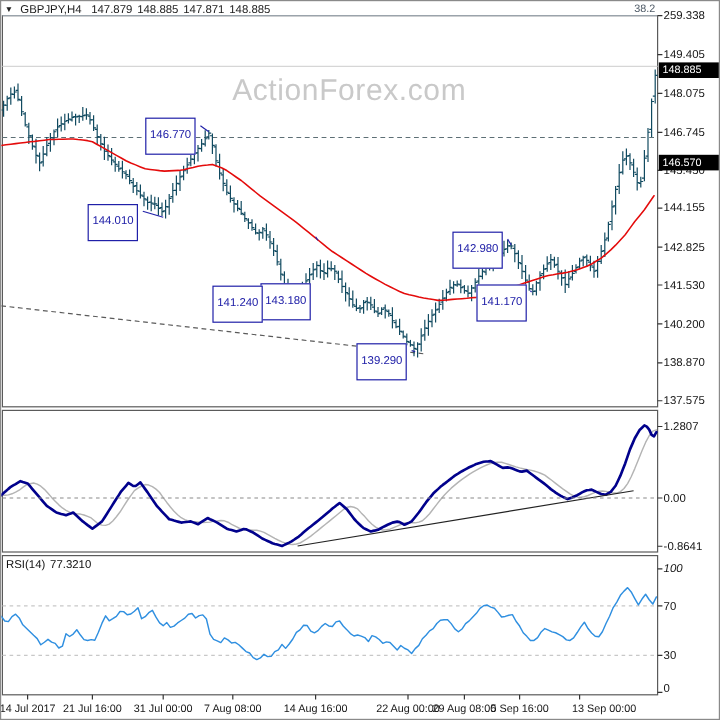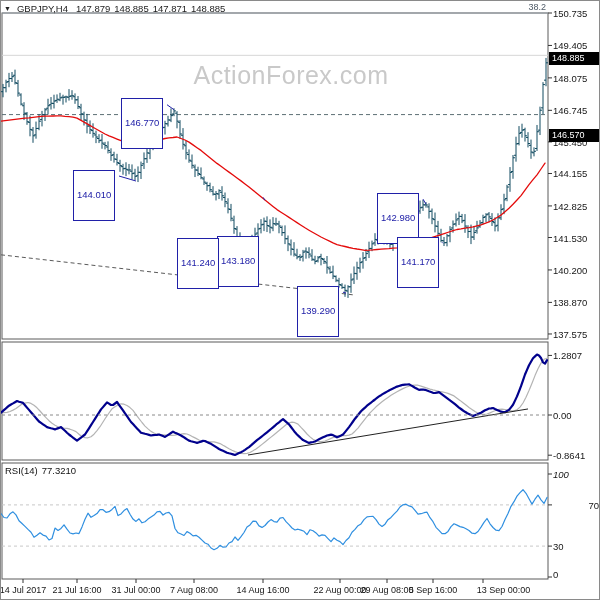--- a/index.html
+++ b/index.html
@@ -10,21 +10,21 @@
   .titlebar .num{margin-left:4px;}
   .watermark{position:absolute;left:150px;top:60px;width:280px;text-align:center;font-size:25px;color:#c9c9c9;letter-spacing:.5px;z-index:1;}
   .fib-label{position:absolute;left:505px;top:1px;width:40px;text-align:right;font-size:9px;color:#4e5a66;z-index:4;}
   .ind-label{position:absolute;left:4px;font-size:9.5px;color:#111;z-index:5;white-space:nowrap;}
   .ind-label span{margin-right:4px;}
   #macd-label{top:344px;} #rsi-label{top:464px;}
   .ax-label{position:absolute;left:552px;width:46px;font-size:9.5px;color:#161616;z-index:3;}
   .badge{position:absolute;left:548px;width:51px;height:13px;font-size:9px;color:#fff;text-align:left;padding-left:3px;line-height:13px;z-index:6;box-sizing:border-box;}
   .badge.black{background:#000;}
   .badge.gray{background:#000000;margin-top:21px;}
-  .anno{position:absolute;height:13px;line-height:12px;padding:18px 3px;background:#fff;border:1px solid #2020a8;color:#2020a8;font-size:9.5px;z-index:6;white-space:nowrap;}
+  .anno{position:absolute;height:13px;line-height:12px;padding:8px 3px;background:#fff;border:1px solid #2020a8;color:#2020a8;font-size:9.5px;z-index:6;white-space:nowrap;}
   .t-label{position:absolute;top:584px;font-size:9px;color:#161616;white-space:nowrap;z-index:3;}
 </style>
 </head>
 <body>
 
 <div class="window">
   <svg id="chart-svg" width="600" height="600">
       <rect x="1" y="12" width="546" height="326" fill="none" stroke="#5a5a5a" stroke-width="1"></rect>
       <rect x="1" y="341" width="546" height="118" fill="none" stroke="#5a5a5a" stroke-width="1"></rect>
       <rect x="1" y="462" width="546" height="116" fill="none" stroke="#5a5a5a" stroke-width="1"></rect>
@@ -634,36 +634,36 @@
   </div>
 
   <div class="fib-label">38.2</div>
   <div class="watermark">ActionForex.com</div>
 
   <div class="ind-label" id="rsi-label">
     <span>RSI(14)</span><span>77.3210</span>
   </div>
 
   <div id="overlays">
-      <div class="ax-label" style="top: 7px;">150.735</div>
+      <div class="ax-label" style="top: 7px;">259.338</div>
       <div class="ax-label" style="top: 39.439px;">149.405</div>
       <div class="ax-label" style="top: 71.878px;">148.075</div>
       <div class="ax-label" style="top: 104.317px;">146.745</div>
       <div class="ax-label" style="top: 135.902px;">145.450</div>
       <div class="ax-label" style="top: 167.488px;">144.155</div>
       <div class="ax-label" style="top: 199.927px;">142.825</div>
       <div class="ax-label" style="top: 231.512px;">141.530</div>
       <div class="ax-label" style="top: 263.951px;">140.200</div>
       <div class="ax-label" style="top: 296.39px;">138.870</div>
       <div class="ax-label" style="top: 327.976px;">137.575</div>
       <div class="ax-label" style="top: 349.433px;">1.2807</div>
       <div class="ax-label" style="top: 409px;">0.00</div>
       <div class="ax-label" style="top: 449px;">-0.8641</div>
       <div class="ax-label" style="top: 468px; font-style: italic;">100</div>
-      <div class="ax-label" style="top: 498.9px; text-align: right;">70</div>
+      <div class="ax-label" style="top: 498.9px;">70</div>
       <div class="ax-label" style="top: 540.1px;">30</div>
       <div class="ax-label" style="top: 568px;">0</div>
       <div class="badge black" style="top: 50.622px;">148.885</div>
       <div class="badge gray" style="top: 107.085px;">146.570</div>
       <div class="anno" style="left: 120px; top: 97.2073px;">146.770</div>
       <div class="anno" style="left: 72px; top: 168.524px;">144.010</div>
       <div class="anno" style="left: 216px; top: 189.768px; margin-top: 45px;">143.180</div>
       <div class="anno" style="left: 176px; top: 237.085px;">141.240</div>
       <div class="anno" style="left: 296px; top: 284.646px;">139.290</div>
       <div class="anno" style="left: 376px; top: 191.646px;">142.980</div>

